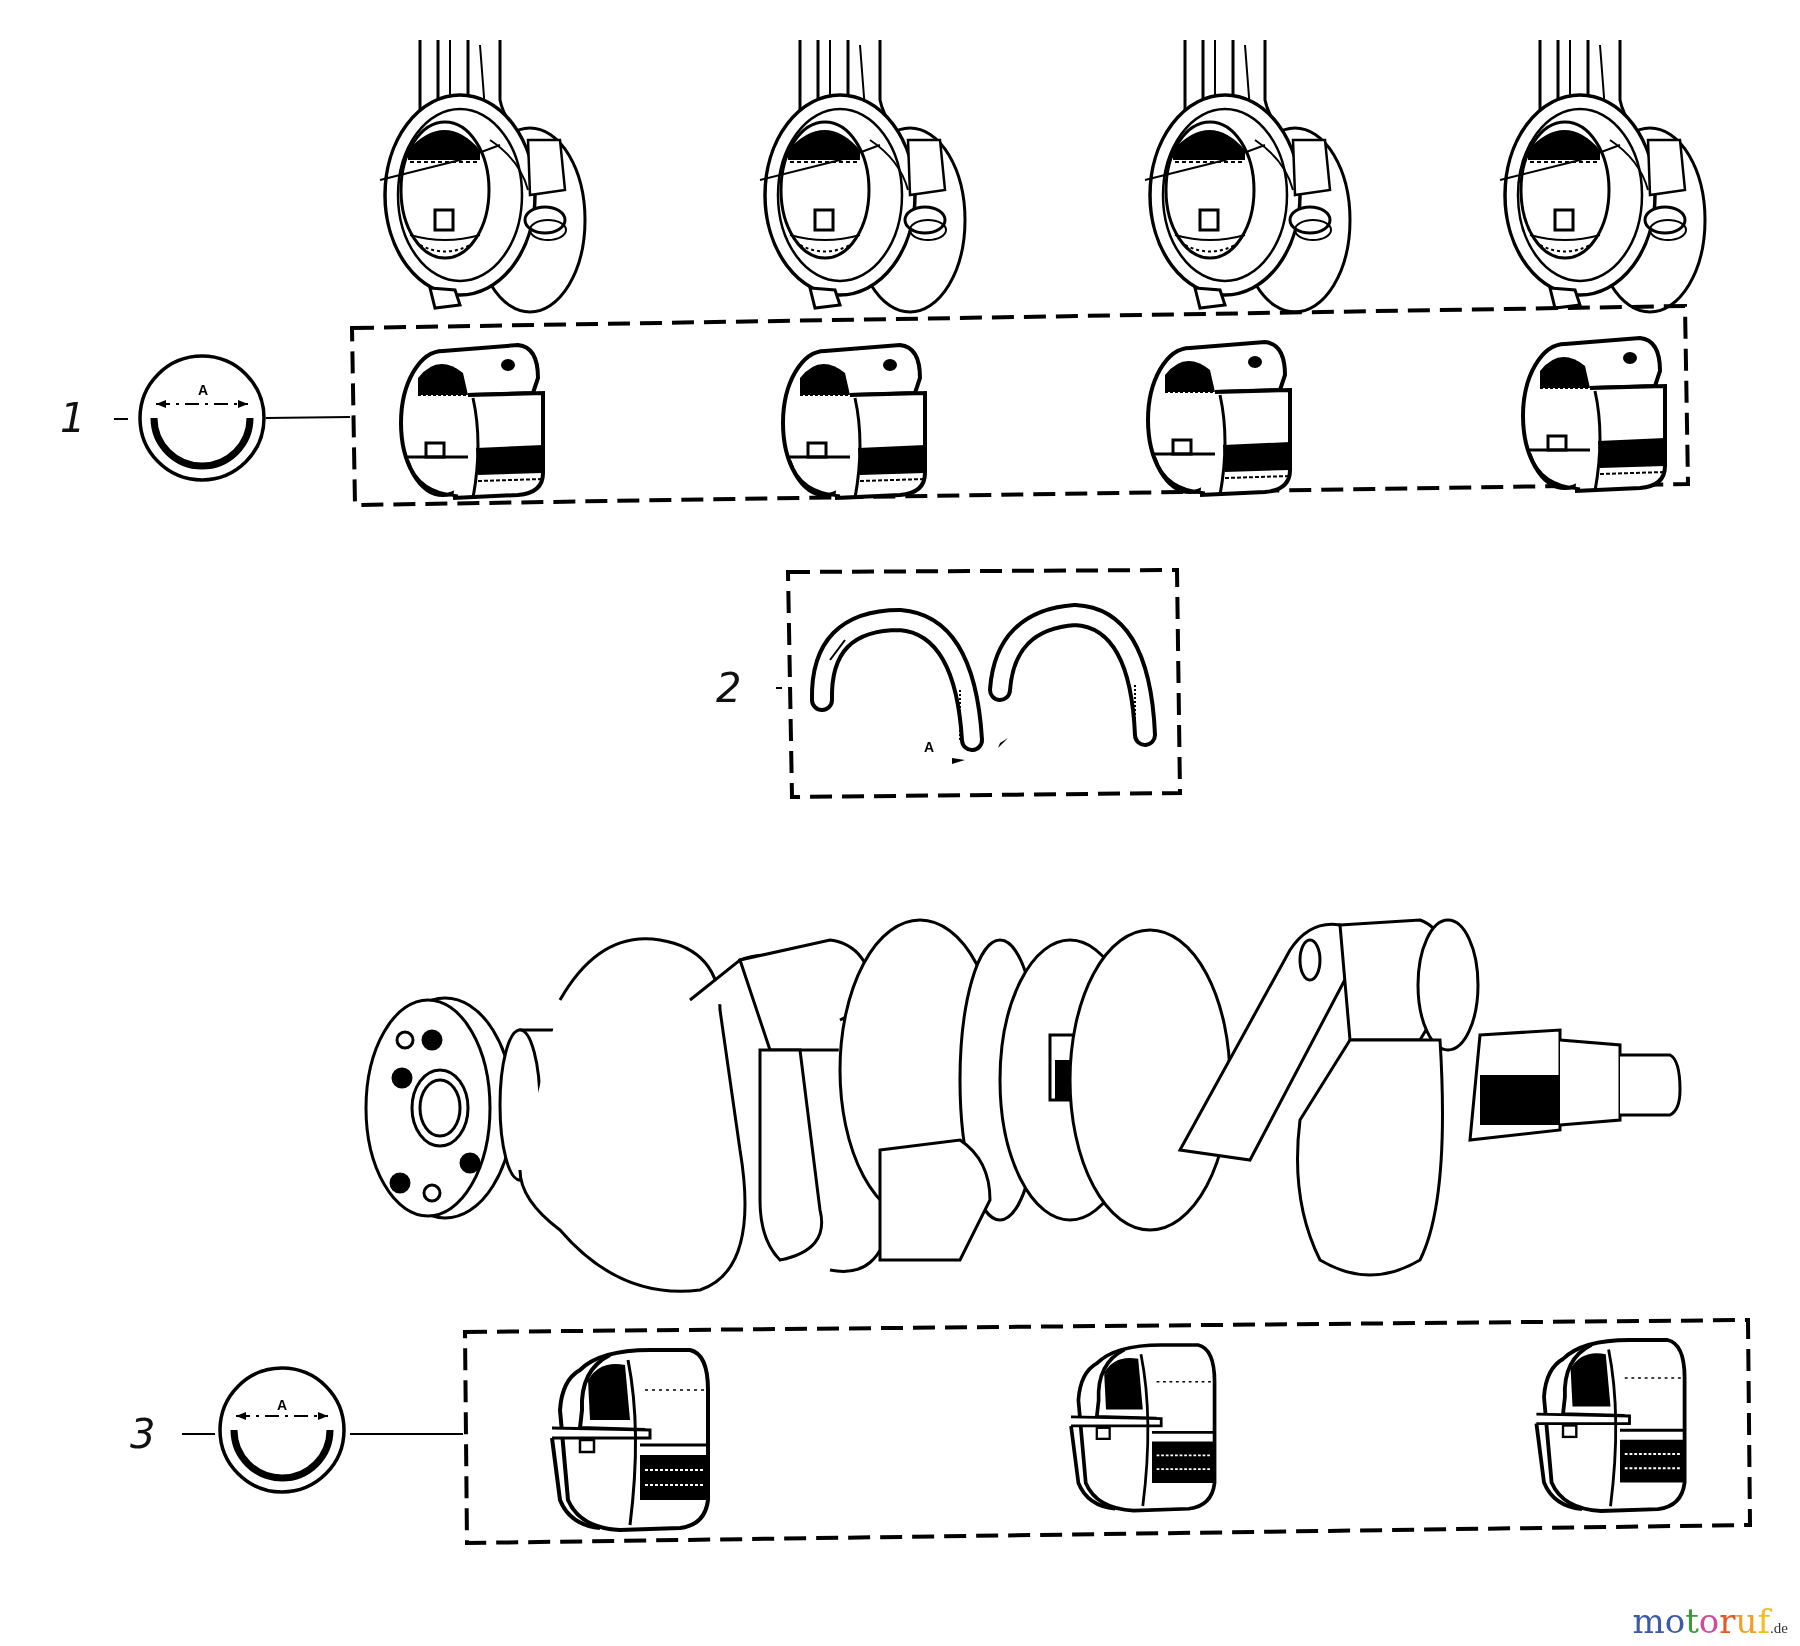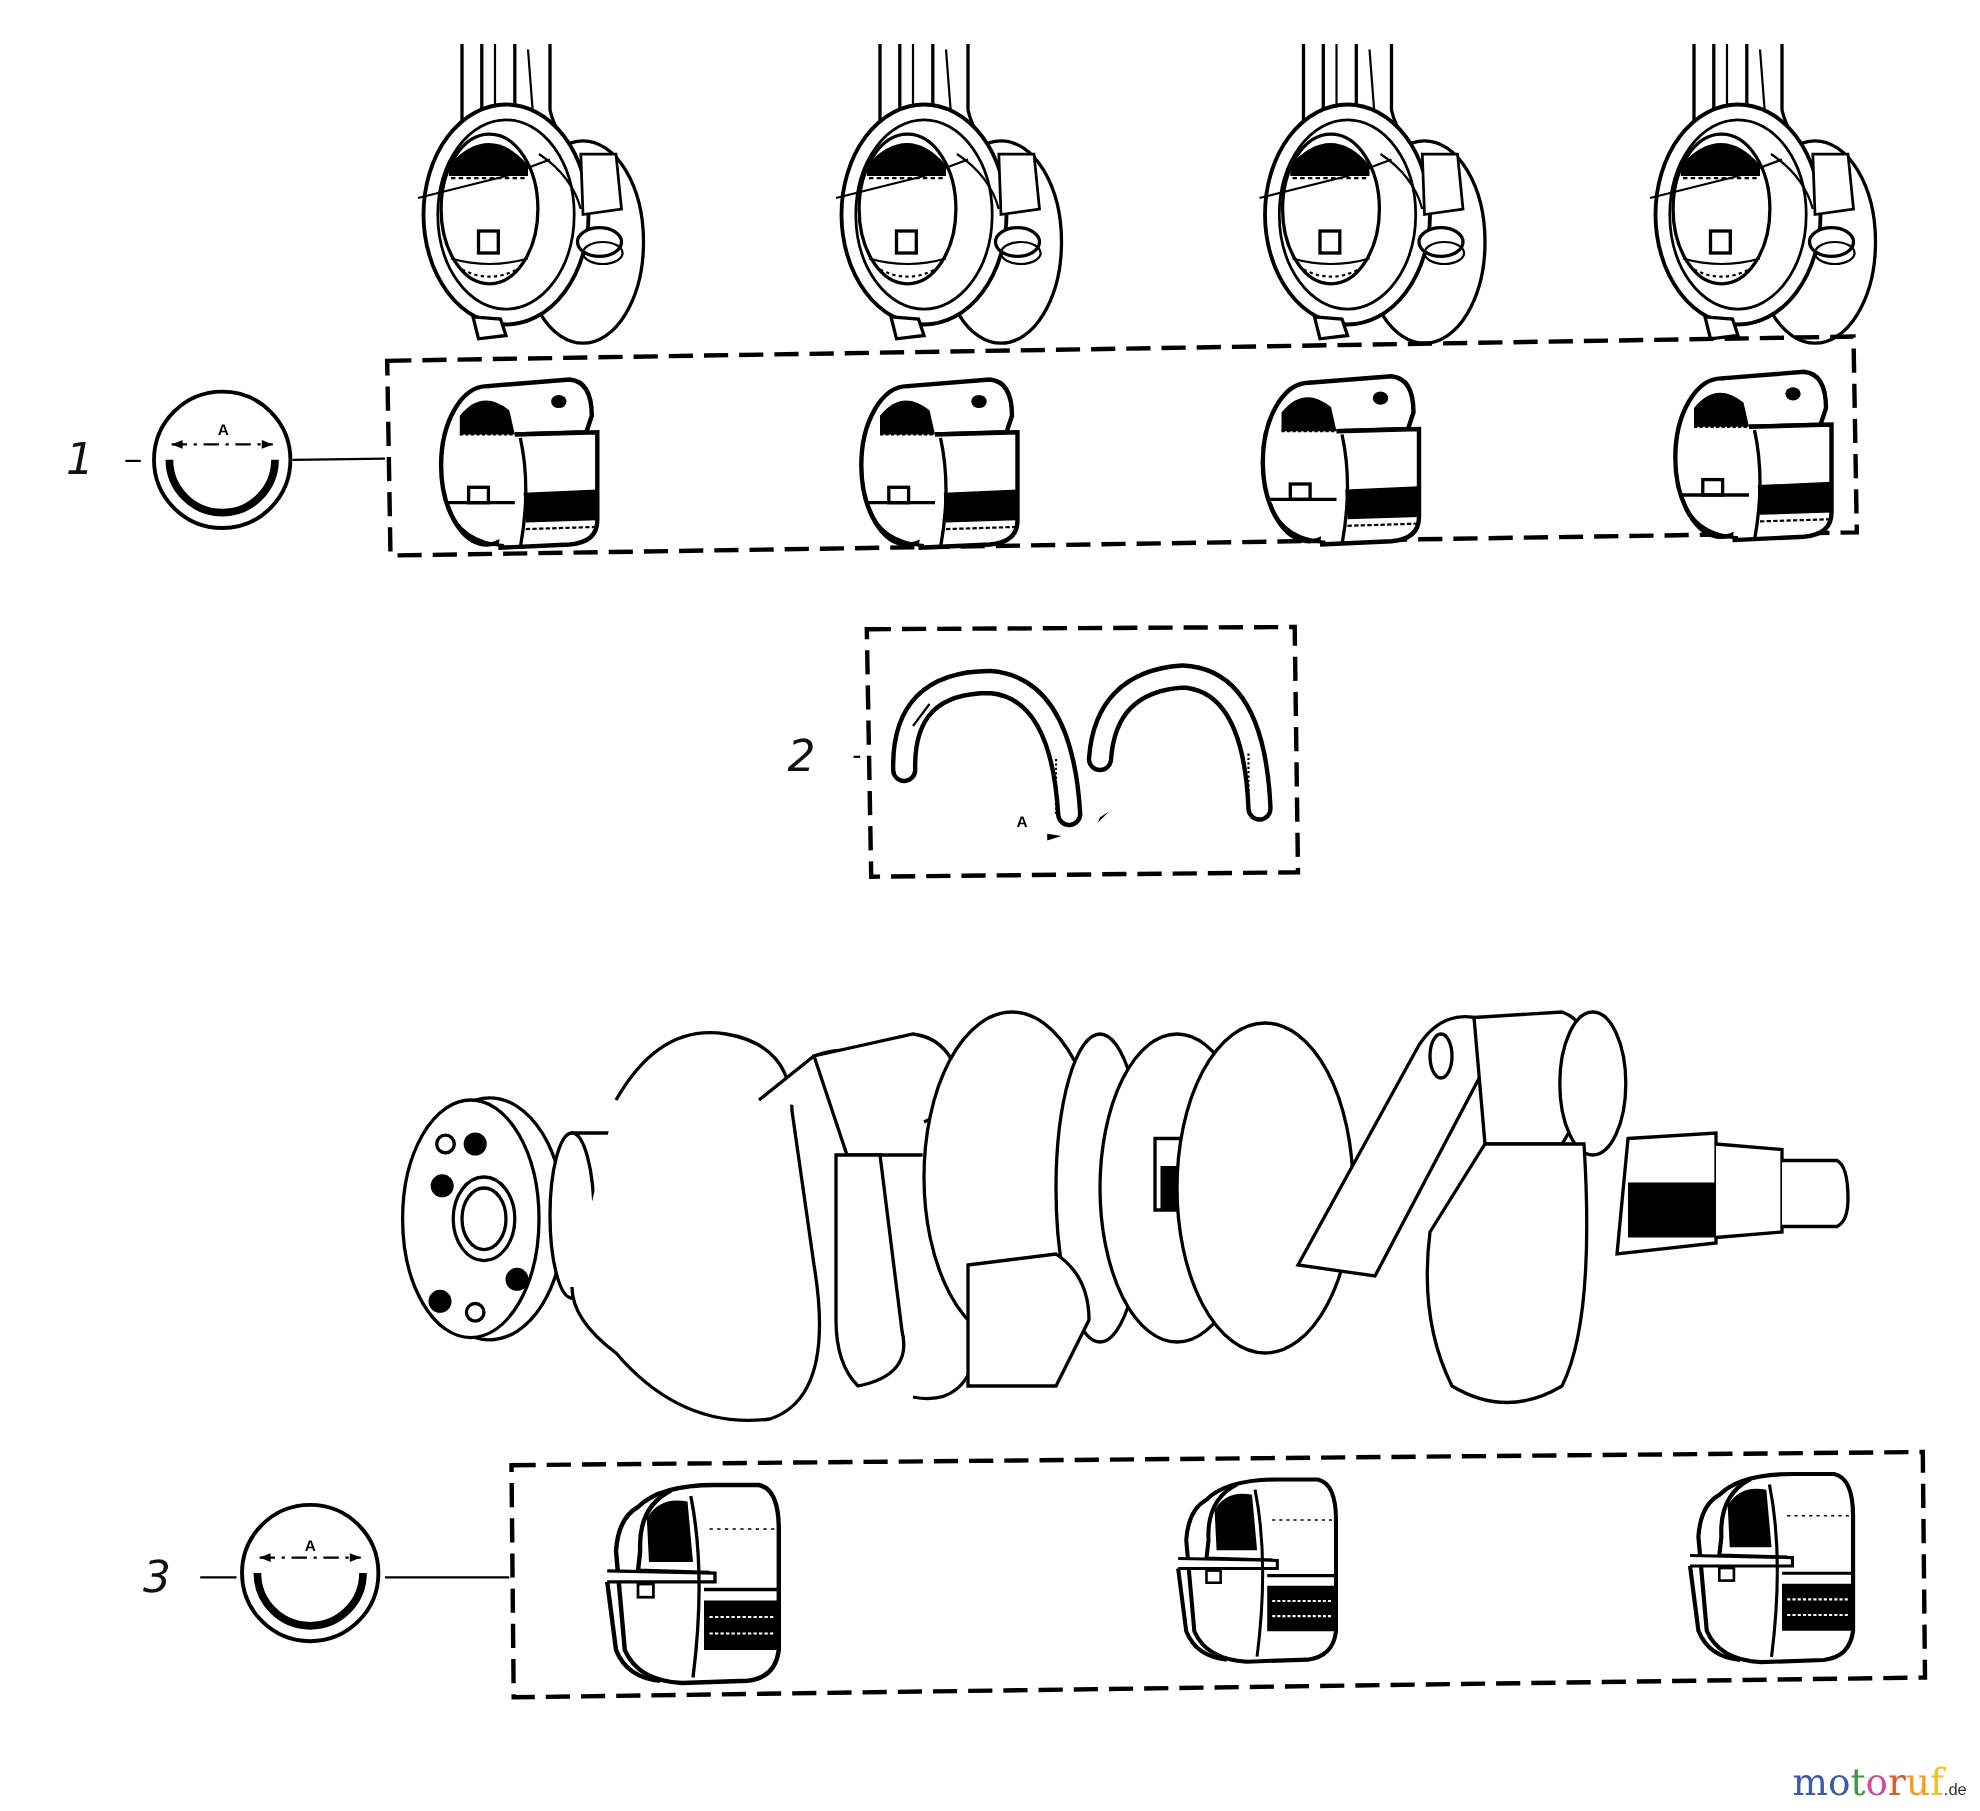--- a/index.html
+++ b/index.html
@@ -3,21 +3,21 @@
 <meta charset="utf-8">
 <style>
   html, body { margin: 0; padding: 0; background: #ffffff; }
   body { width: 1800px; height: 1646px; position: relative; overflow: hidden;
          font-family: "Liberation Sans", sans-serif; }
   #canvas { position: absolute; left: 0; top: 0; width: 1800px; height: 1646px; }
   .callout-num { position: absolute; font-family: "DejaVu Sans", sans-serif; font-style: italic;
                  font-size: 40px; color: #111; line-height: 1; }
   .logo { position: absolute; right: 12px; bottom: 8px; font-family: "DejaVu Serif", serif;
           font-size: 34px; letter-spacing: 0px; line-height: 1; }
-  .logo .tld { font-family: Liberation Sans, sans-serif; font-size: 15px; color: #333; }
+  .logo .tld { font-family: Liberation Serif, serif; font-size: 15px; color: #333; }
 </style>
 </head>
 <body>
 
 <svg id="canvas" viewBox="0 0 1800 1646" xmlns="http://www.w3.org/2000/svg">
   <defs>
 
     <g id="conrod">
       <path d="M40 0 L40 70 Q40 95 20 110" fill="none" stroke="#000" stroke-width="3"></path>
       <path d="M58 0 L58 60 Q60 80 75 80 Q88 80 88 60 L88 0" fill="none" stroke="#000" stroke-width="3"></path>

